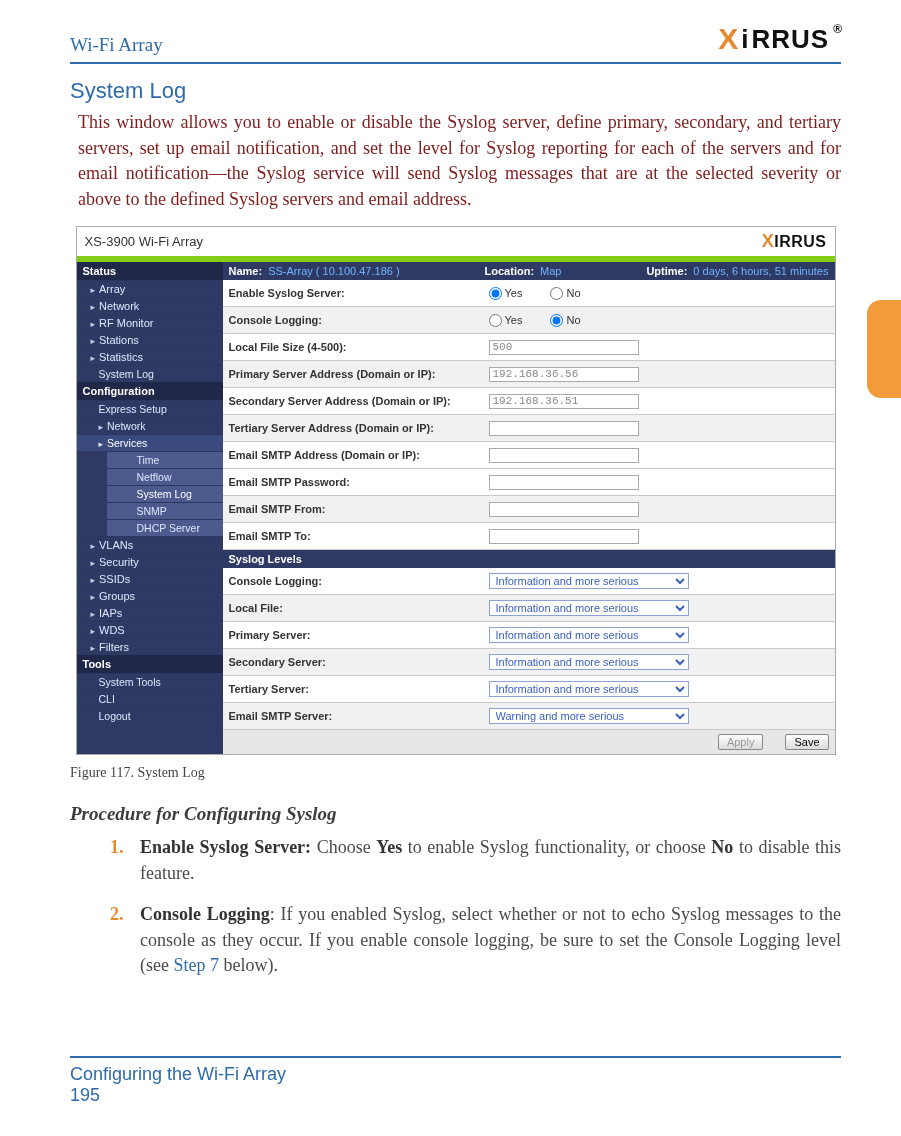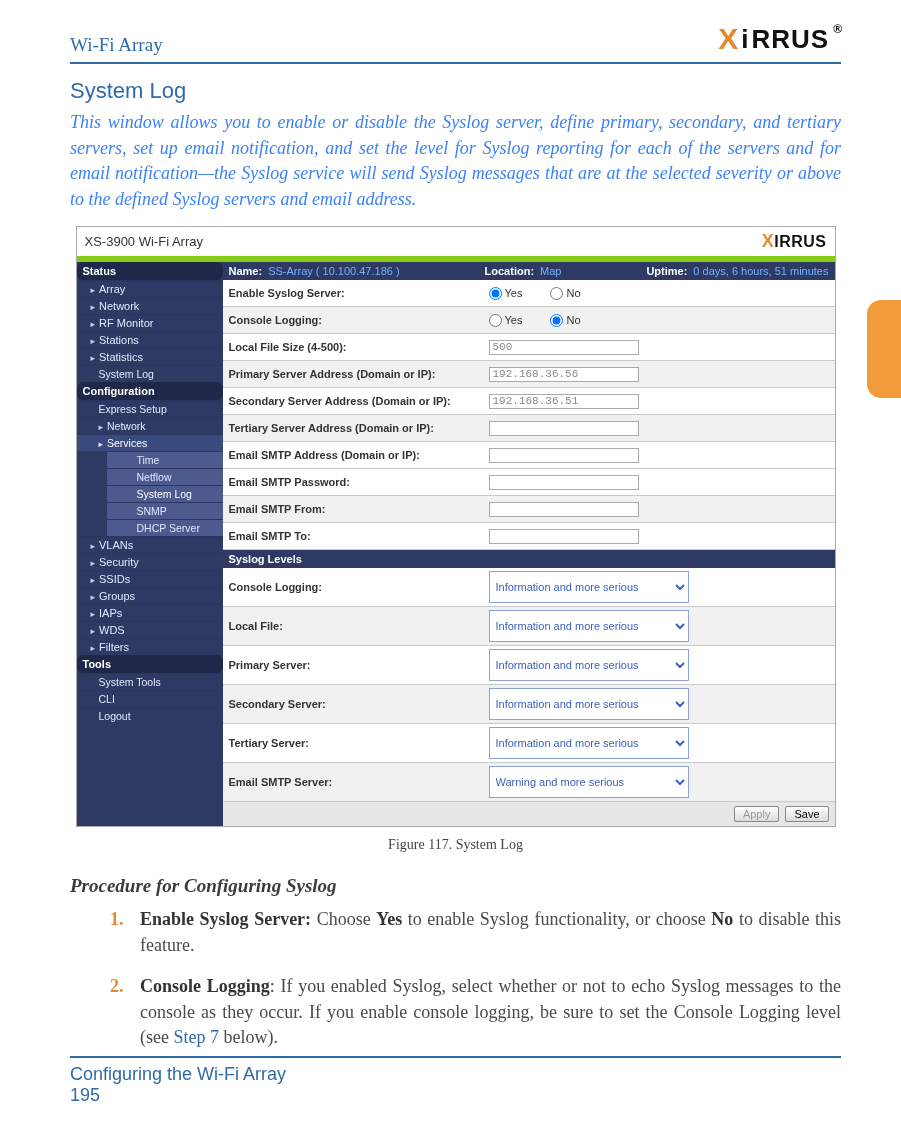--- a/index.html
+++ b/index.html
@@ -61,27 +61,25 @@
     color: #2f6aa9;
     font-size: 22px;
     margin: 0 0 6px 0;
     font-weight: normal;
     font-family: "Trebuchet MS", Arial, sans-serif;
   }
   .body-p {
     font-size: 18px;
     line-height: 1.42;
     text-align: justify;
-    margin: 0 0 14px 0;
-    color: #3b82f6;
-    font-style: italic;
+    margin: 0 0 14px 8px;
+    color: #7f1d1d;
   }
 
   .caption {
-    text-align: center;
     font-size: 14px;
     color: #444;
     margin: 10px 0 22px 0;
   }
 
   .proc-h {
     font-style: italic;
     font-weight: bold;
     font-size: 19px;
     color: #3c3c3c;
@@ -168,21 +166,20 @@
     background: #2e3a63;
     color: #dfe7ff;
     font-size: 11px;
   }
   .sb-head {
     background: #1f2848;
     color: #fff;
     font-weight: bold;
     padding: 3px 6px;
     font-size: 11px;
-    border-radius: 6px;
   }
   .sb-item, .sb-sub, .sb-sub2 {
     padding: 2px 6px 2px 14px;
     border-top: 1px solid #2a3560;
     white-space: nowrap;
   }
   .sb-item::before, .sb-sub.caret::before {
     content: "▸";
     font-size: 9px;
     margin-right: 4px;
@@ -246,29 +243,29 @@
     font-size: 11px;
     padding: 3px 6px;
   }
   select.sel {
     font-family: Arial, sans-serif;
     font-size: 11px;
     color: #3a5fbe;
     border: 1px solid #8ca3d8;
     background: #fff;
     padding: 0 2px;
-    height: 32px;
+    height: 16px;
     width: 200px;
   }
   select.sel option { color:#3a5fbe; }
 
   .btnbar {
     display:flex;
     justify-content:flex-end;
-    gap:6px;
+    gap:22px;
     padding: 4px 6px;
     background:#e7e7e7;
   }
   .btn {
     font-size: 11px;
     padding: 1px 8px;
     border: 1px solid #888;
     background: linear-gradient(#fefefe,#dcdcdc);
     border-radius: 2px;
     cursor: pointer;

